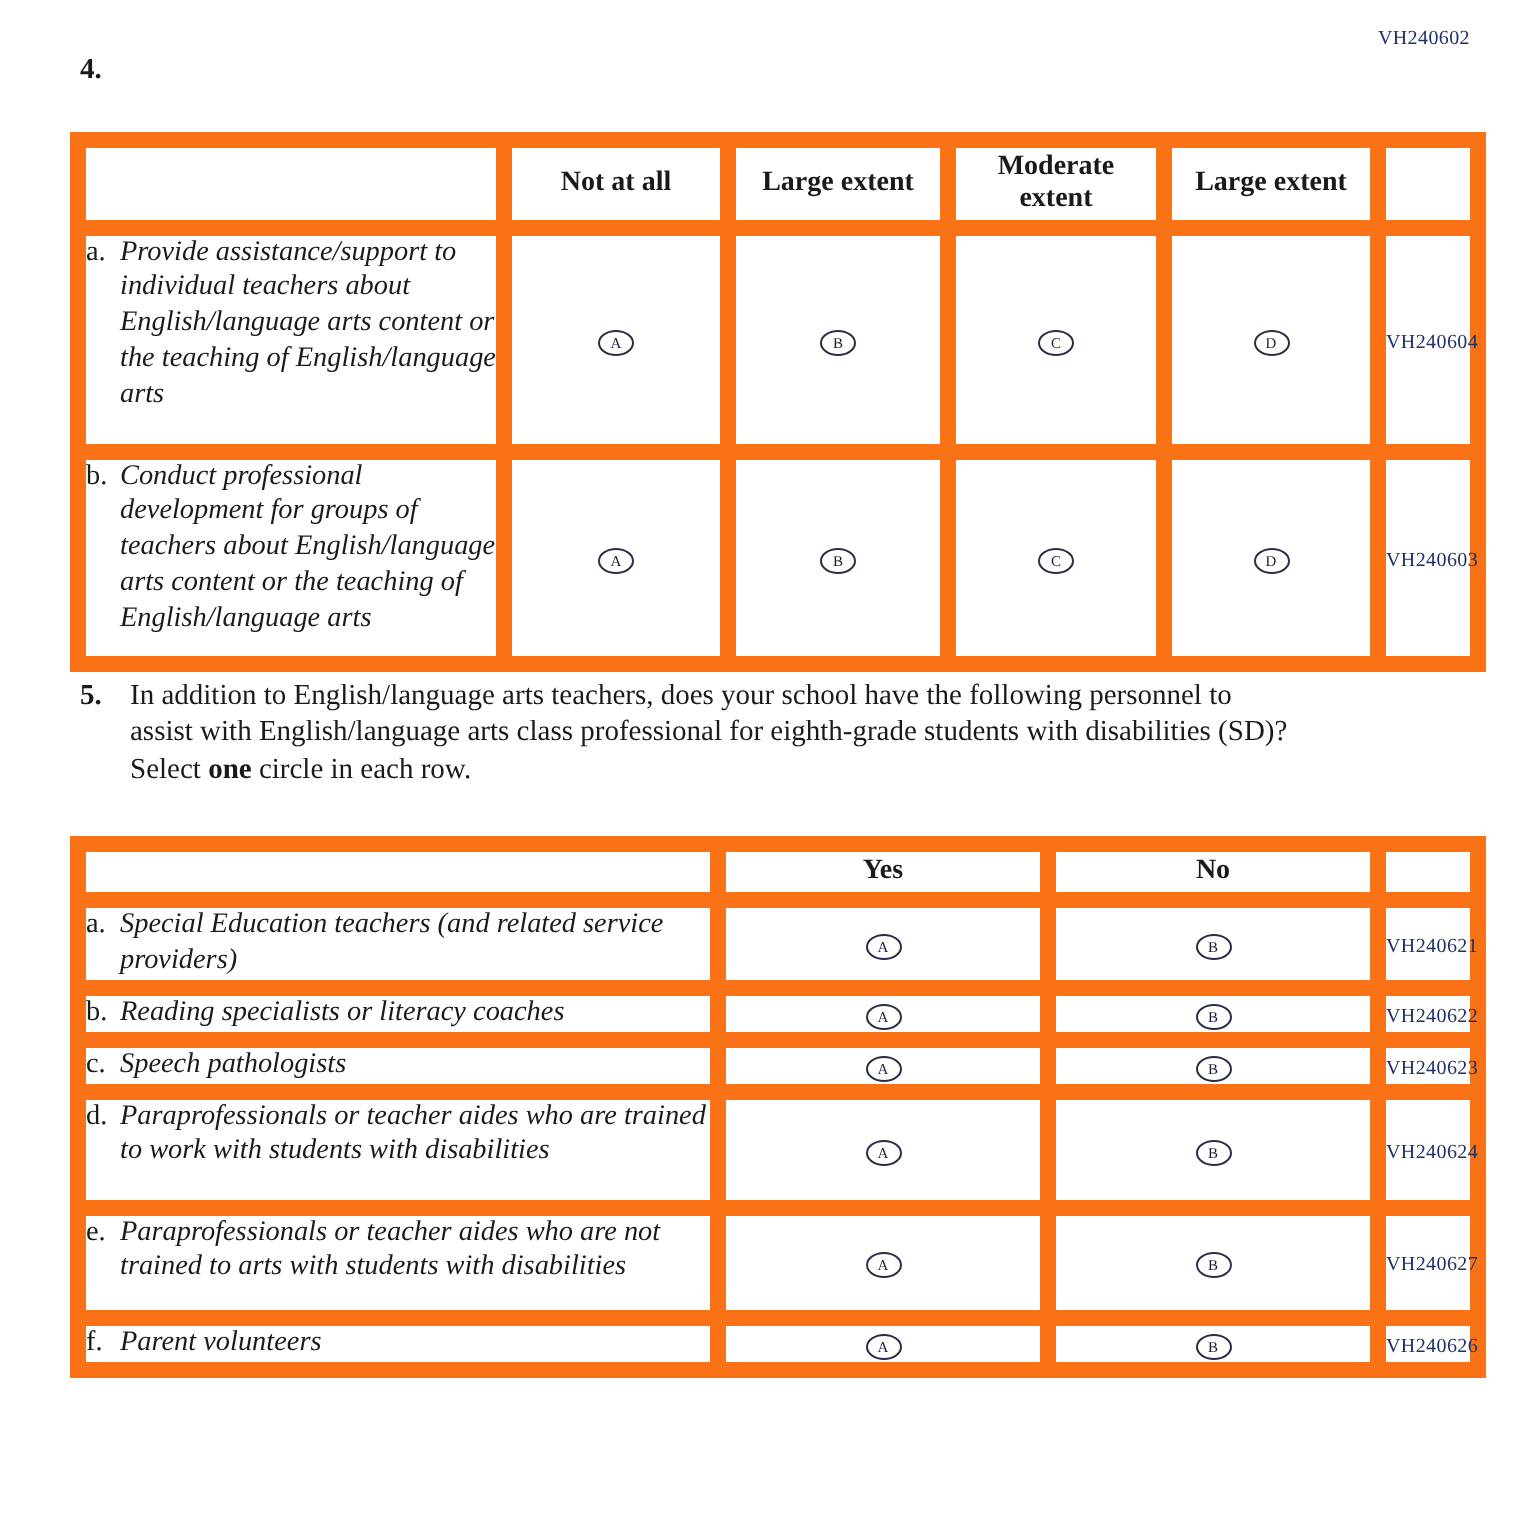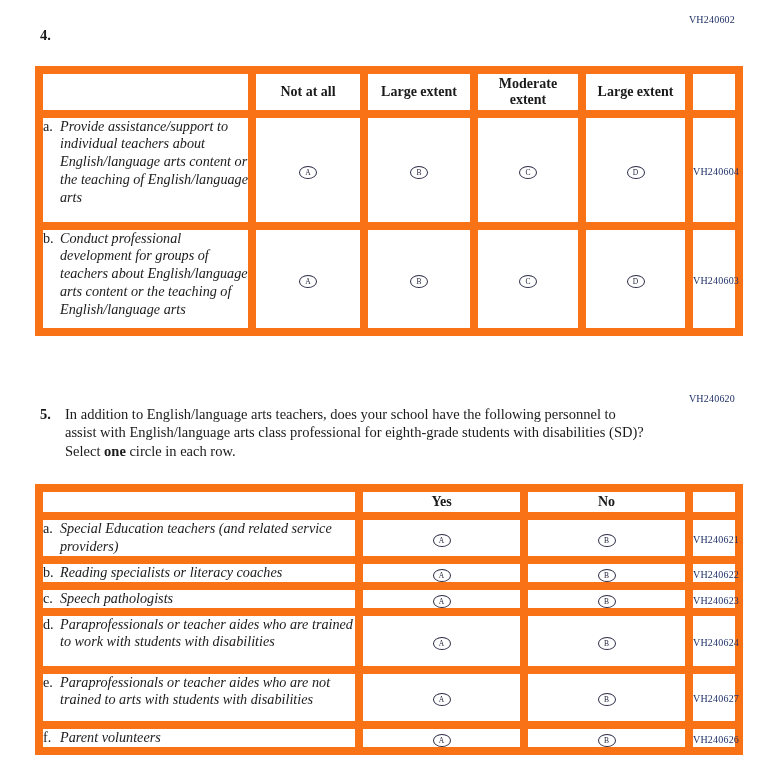--- a/index.html
+++ b/index.html
@@ -151,23 +151,20 @@
       </td>
       <td class="opt-cell"><span class="circle">A</span></td>
       <td class="opt-cell"><span class="circle">B</span></td>
       <td class="opt-cell"><span class="circle">C</span></td>
       <td class="opt-cell"><span class="circle">D</span></td>
       <td class="code-cell"><span class="code">VH240603</span></td>
     </tr>
   </tbody>
     </table>
 
-  <div class="q-code-line gap-q5">
-    <span class="code">VH240620</span>
-  </div>
 
   <div class="question">
     <span class="q-num">5.</span>
     <span class="q-text"><span>In addition to English/language arts teachers, does your school have the following personnel to assist with English/language arts class professional for eighth-grade students with disabilities (SD)? Select </span><span class="q-bold">one</span><span> circle in each row.</span></span>
   </div>
 
   <table class="grid gap-t2">
     <colgroup>
       <col style="width:320px">
         <col style="width:165px">

